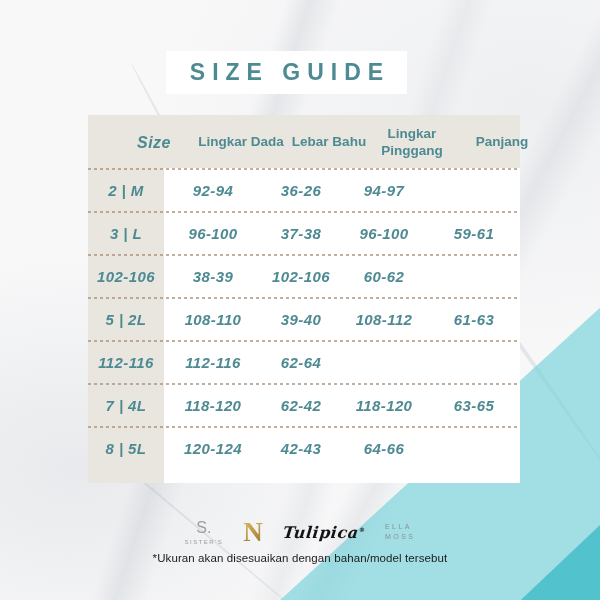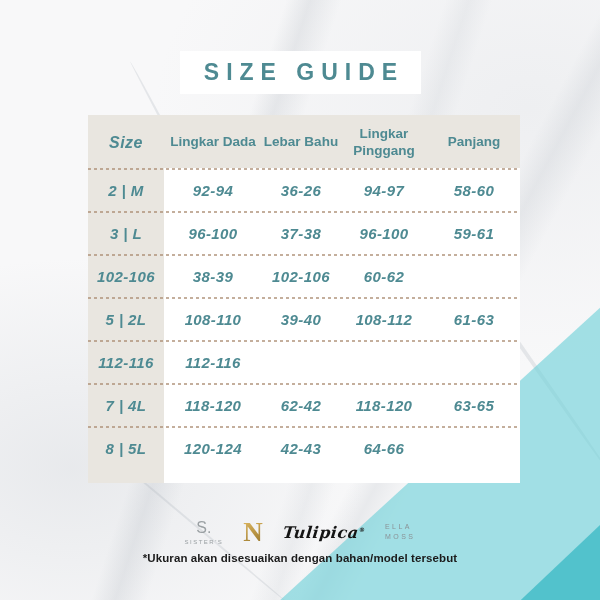--- a/index.html
+++ b/index.html
@@ -15,29 +15,29 @@
   }
   .vein{position:absolute;background:rgba(160,168,178,0.22);border-radius:50%;}
   .vein1{width:340px;height:3px;left:40px;top:210px;transform:rotate(62deg);}
   .vein2{width:420px;height:4px;left:280px;top:300px;transform:rotate(55deg);}
   .vein3{width:260px;height:2px;left:60px;top:520px;transform:rotate(40deg);}
 
   .teal{position:absolute;inset:0;}
   .teal-light{background:rgba(108,208,216,0.62);clip-path:polygon(100% 51.3%,100% 100%,46.7% 100%);}
   .teal-dark{background:rgba(26,173,186,0.58);clip-path:polygon(100% 87.5%,100% 100%,86.8% 100%);}
 
-  .title-box{position:absolute;left:180px;top:51px;width:241px;height:43px;background:#ffffff;
+  .title-box{position:absolute;left:166px;top:51px;width:241px;height:43px;background:#ffffff;
     display:flex;align-items:center;justify-content:center;}
   .title-box h1{margin:0;font-size:23px;font-weight:bold;letter-spacing:7px;color:#4e8a92;
     text-indent:7px;}
 
   .size-table{position:absolute;left:88px;top:115px;width:432px;height:368px;background:#ffffff;}
   .size-col-bg{position:absolute;left:0;top:0;width:76px;height:100%;background:#e9e6e0;}
   .thead,.trow{position:relative;display:grid;grid-template-columns:76px 98px 78px 88px 92px;}
-  .thead{height:53px;background:#e9e6e0;}
+  .thead{height:53px;background:#e9e6e0;padding-left:28px;}
   .trow{height:41px;font-style:italic;}
   .cell{display:flex;align-items:center;justify-content:center;text-align:center;
     color:#4e8a92;font-weight:bold;}
   .thead .cell{font-size:13.5px;line-height:1.25;padding-top:2px;}
   .thead .cell.size-h{font-size:16px;font-style:italic;letter-spacing:0.5px;}
   .trow .cell{font-size:15px;letter-spacing:0.4px;}
   .divider{position:relative;height:2px;
     background:repeating-linear-gradient(90deg,#ab8c72 0 3px,transparent 3px 6px);
     opacity:0.7;}
 
@@ -49,21 +49,21 @@
   .brand-monogram{font-family:"Liberation Serif",serif;font-size:27px;font-weight:bold;line-height:1;
     background:linear-gradient(160deg,#d9b35e 10%,#9c7a2e 90%);
     -webkit-background-clip:text;background-clip:text;color:transparent;}
   .brand-tulipica{font-family:"DejaVu Serif",serif;font-style:italic;font-weight:bold;
     font-size:16px;color:#141414;transform:skewX(-6deg);letter-spacing:0.5px;}
   .brand-tulipica sup{font-size:6px;font-style:normal;}
   .brand-ella{display:flex;flex-direction:column;align-items:flex-start;color:#8a9296;}
   .brand-ella span{font-size:7px;letter-spacing:2.5px;line-height:1.5;}
 
   .footnote{position:absolute;left:0;right:0;top:552px;text-align:center;
-    font-size:11.5px;font-weight:bold;color:#1b1b1b;letter-spacing:0.1px;}
+    font-size:11.5px;font-weight:normal;color:#1b1b1b;letter-spacing:0.1px;}
 </style>
 </head>
 <body>
 
 <div class="canvas">
   <div class="vein vein1"></div>
   <div class="vein vein2"></div>
   <div class="vein vein3"></div>
   <div class="teal teal-light"></div>
   <div class="teal teal-dark"></div>
@@ -82,21 +82,20 @@
       <div class="cell">Lingkar Pinggang</div>
       <div class="cell">Panjang</div>
     </div>
 
     <div class="divider"></div>
     <div class="trow">
       <div class="cell">2 | M</div>
       <div class="cell">92-94</div>
       <div class="cell">36-26</div>
       <div class="cell">94-97</div>
-      <div class="cell">58-60</div>
     </div>
 
     <div class="divider"></div>
     <div class="trow">
       <div class="cell">3 | L</div>
       <div class="cell">96-100</div>
       <div class="cell">37-38</div>
       <div class="cell">96-100</div>
       <div class="cell">59-61</div>
     </div>
@@ -115,20 +114,21 @@
       <div class="cell">108-110</div>
       <div class="cell">39-40</div>
       <div class="cell">108-112</div>
       <div class="cell">61-63</div>
     </div>
 
     <div class="divider"></div>
     <div class="trow">
       <div class="cell">112-116</div>
       <div class="cell">112-116</div>
+      <div class="cell">62-64</div>
     </div>
 
     <div class="divider"></div>
     <div class="trow">
       <div class="cell">7 | 4L</div>
       <div class="cell">118-120</div>
       <div class="cell">62-42</div>
       <div class="cell">118-120</div>
       <div class="cell">63-65</div>
     </div>

